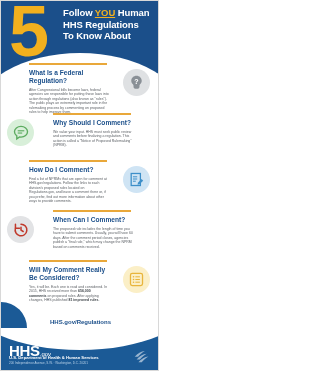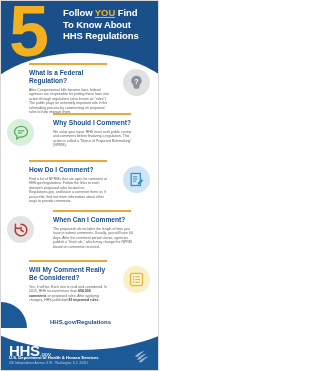--- a/index.html
+++ b/index.html
@@ -218,23 +218,23 @@
 </style>
 </head>
 <body>
 
 <div id="poster">
 
   <div class="header">
     <div class="header-swoosh"></div>
     <div class="big-five">5</div>
     <div class="title-block">
-      <div class="title-line"><span>Follow </span><span class="title-em">YOU</span><span> Find</span></div>
+      <div class="title-line"><span>Follow </span><span class="title-em">YOU</span><span> Human</span></div>
+      <div class="title-line">HHS Regulations</div>
       <div class="title-line">To Know About</div>
-      <div class="title-line">HHS Regulations</div>
     </div>
   </div>
 
   <div class="content">
 
     <div class="section" style="height:48px;">
       <div class="divider right-side"></div>
       <div class="icon-circle at-right ic-gray">
         <svg width="17" height="17" viewBox="0 0 24 24" aria-hidden="true">
           <path d="M12 2.6c-4.1 0-7.4 3-7.4 6.9 0 2 .9 3.7 2.3 5 .6.6.9 1.2.9 2v2c0 1.2 1 2.2 2.2 2.2h4c1.2 0 2.2-1 2.2-2.2v-2c0-.8.3-1.4.9-2 1.4-1.3 2.3-3 2.3-5 0-3.9-3.3-6.9-7.4-6.9z" fill="#8a9096"></path>

